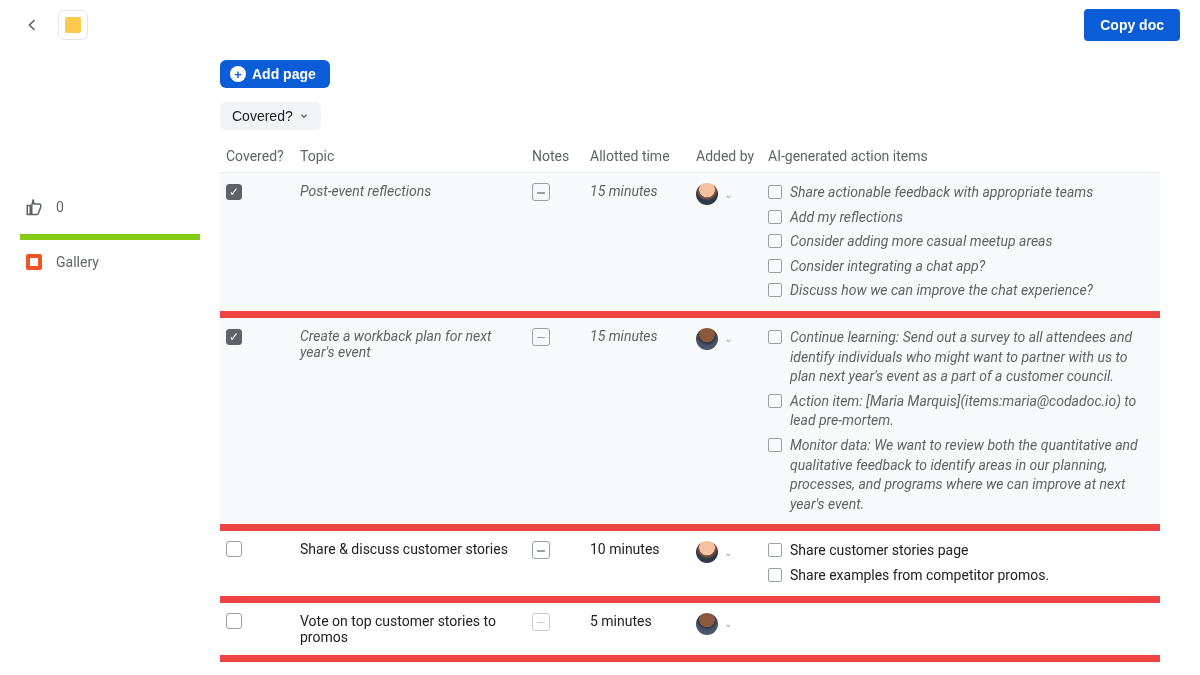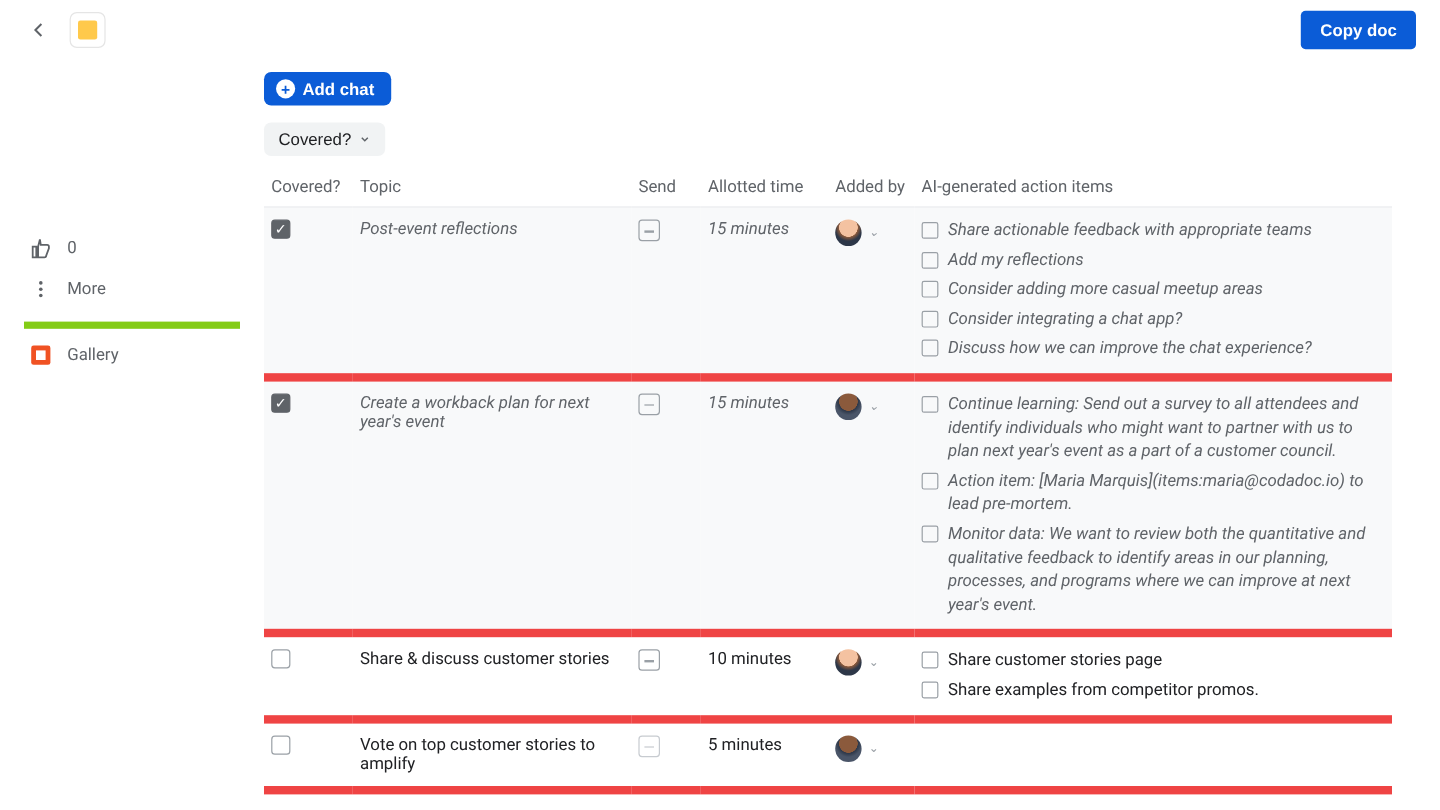--- a/index.html
+++ b/index.html
@@ -175,42 +175,32 @@
 <div class="layout">
   <aside class="sidebar">
     <div class="side-item">
       <span class="side-icon">
         <svg width="18" height="18" viewBox="0 0 24 24" fill="none" stroke="#5f6368" stroke-width="2">
             <path d="M7 10v12H3V10h4zm4-8l1 6h7a2 2 0 0 1 2 2v2l-3 8a2 2 0 0 1-2 2H9V10l2-8z"></path>
           </svg>
       </span>
       <span>0</span>
     </div>
-    <div class="side-item">
-      <span class="side-icon">
-        <svg width="18" height="18" viewBox="0 0 24 24" fill="#5f6368">
-            <circle cx="12" cy="5" r="2"></circle>
-            <circle cx="12" cy="12" r="2"></circle>
-            <circle cx="12" cy="19" r="2"></circle>
-          </svg>
-      </span>
-      <span>More</span>
-    </div>
     <div class="side-item gallery">
       <span class="side-icon">
           <span class="gallery-ico"></span>
         </span>
       <span>Gallery</span>
     </div>
   </aside>
 
   <main class="main">
     <button class="add-item-btn">
       <span class="plus-circle">+</span>
-      <span>Add chat</span>
+      <span>Add page</span>
     </button>
 
     <div class="filter-row">
       <button class="filter-pill">
         <span>Covered?</span>
         <span>
           <svg width="10" height="10" viewBox="0 0 24 24" fill="none" stroke="#5f6368" stroke-width="3">
               <path d="M6 9l6 6 6-6"></path>
             </svg>
         </span>
@@ -223,21 +213,21 @@
           <col class="col-topic">
           <col class="col-notes">
         <col class="col-time">
           <col class="col-added">
           <col class="col-ai">
       </colgroup>
       <thead>
         <tr>
           <th>Covered?</th>
           <th>Topic</th>
-          <th>Send</th>
+          <th>Notes</th>
           <th>Allotted time</th>
           <th>Added by</th>
           <th>AI-generated action items</th>
         </tr>
       </thead>
       <tbody id="tbody">
           <tr class="covered">
             <td><span class="chk checked"></span></td>
             <td>Post-event reflections</td>
             <td><span class="note-ico"></span></td>
@@ -320,21 +310,21 @@
                 </li>
                 <li>
                   <span class="ai-chk"></span>
                   <span>Share examples from competitor promos.</span>
                 </li>
               </ul>
             </td>
           </tr>
           <tr>
             <td><span class="chk"></span></td>
-            <td>Vote on top customer stories to amplify</td>
+            <td>Vote on top customer stories to promos</td>
             <td><span class="note-ico muted"></span></td>
             <td>5 minutes</td>
             <td>
               <div class="added-cell">
                 <span class="avatar av-b"></span>
                 <span class="chev-down">⌄</span>
               </div>
             </td>
             <td>
               <ul class="ai-list"></ul>

